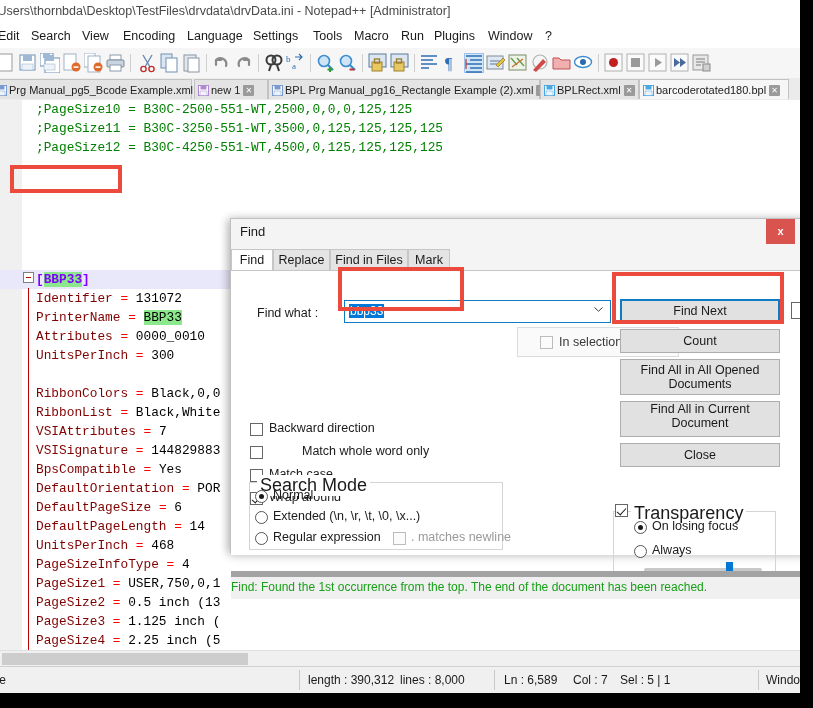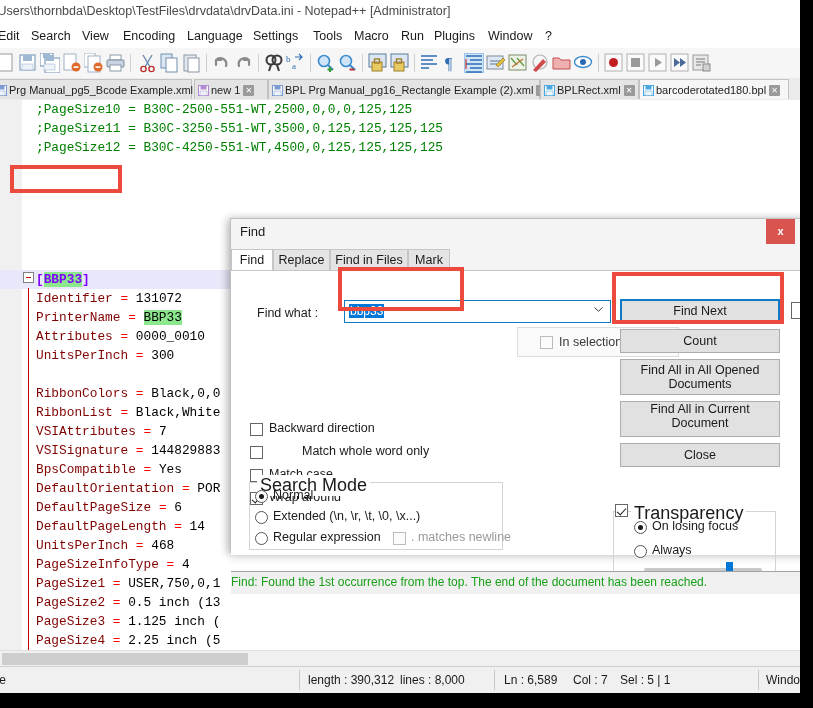--- a/index.html
+++ b/index.html
@@ -165,21 +165,21 @@
     position:absolute;background:#fff;font-size:18px;color:#1a1a1a;padding:0 3px;
     white-space:nowrap;
   }
   .slider{position:absolute;height:4px;background:#c9c9c9;border-radius:2px;}
   .sliderthumb{position:absolute;width:7px;height:16px;background:#0078d7;}
   .inselbox{
     position:absolute;box-sizing:border-box;border:1px solid #dcdcdc;background:#fafafa;
   }
   .statusmsg{
     position:absolute;left:0;top:300px;width:578px;height:22px;
-    background:#f0f0f0;border-top:1px solid #a3a3a3;
+    background:#f0f0f0;border-top:6px solid #a3a3a3;
   }
   .statusmsg .m{
     position:absolute;left:0px;top:3px;font-size:12px;color:#18a018;white-space:nowrap;
   }
   
   .anno{
     position:absolute;box-sizing:border-box;border:4px solid #ec4a3c;
     pointer-events:none;
   }
   

